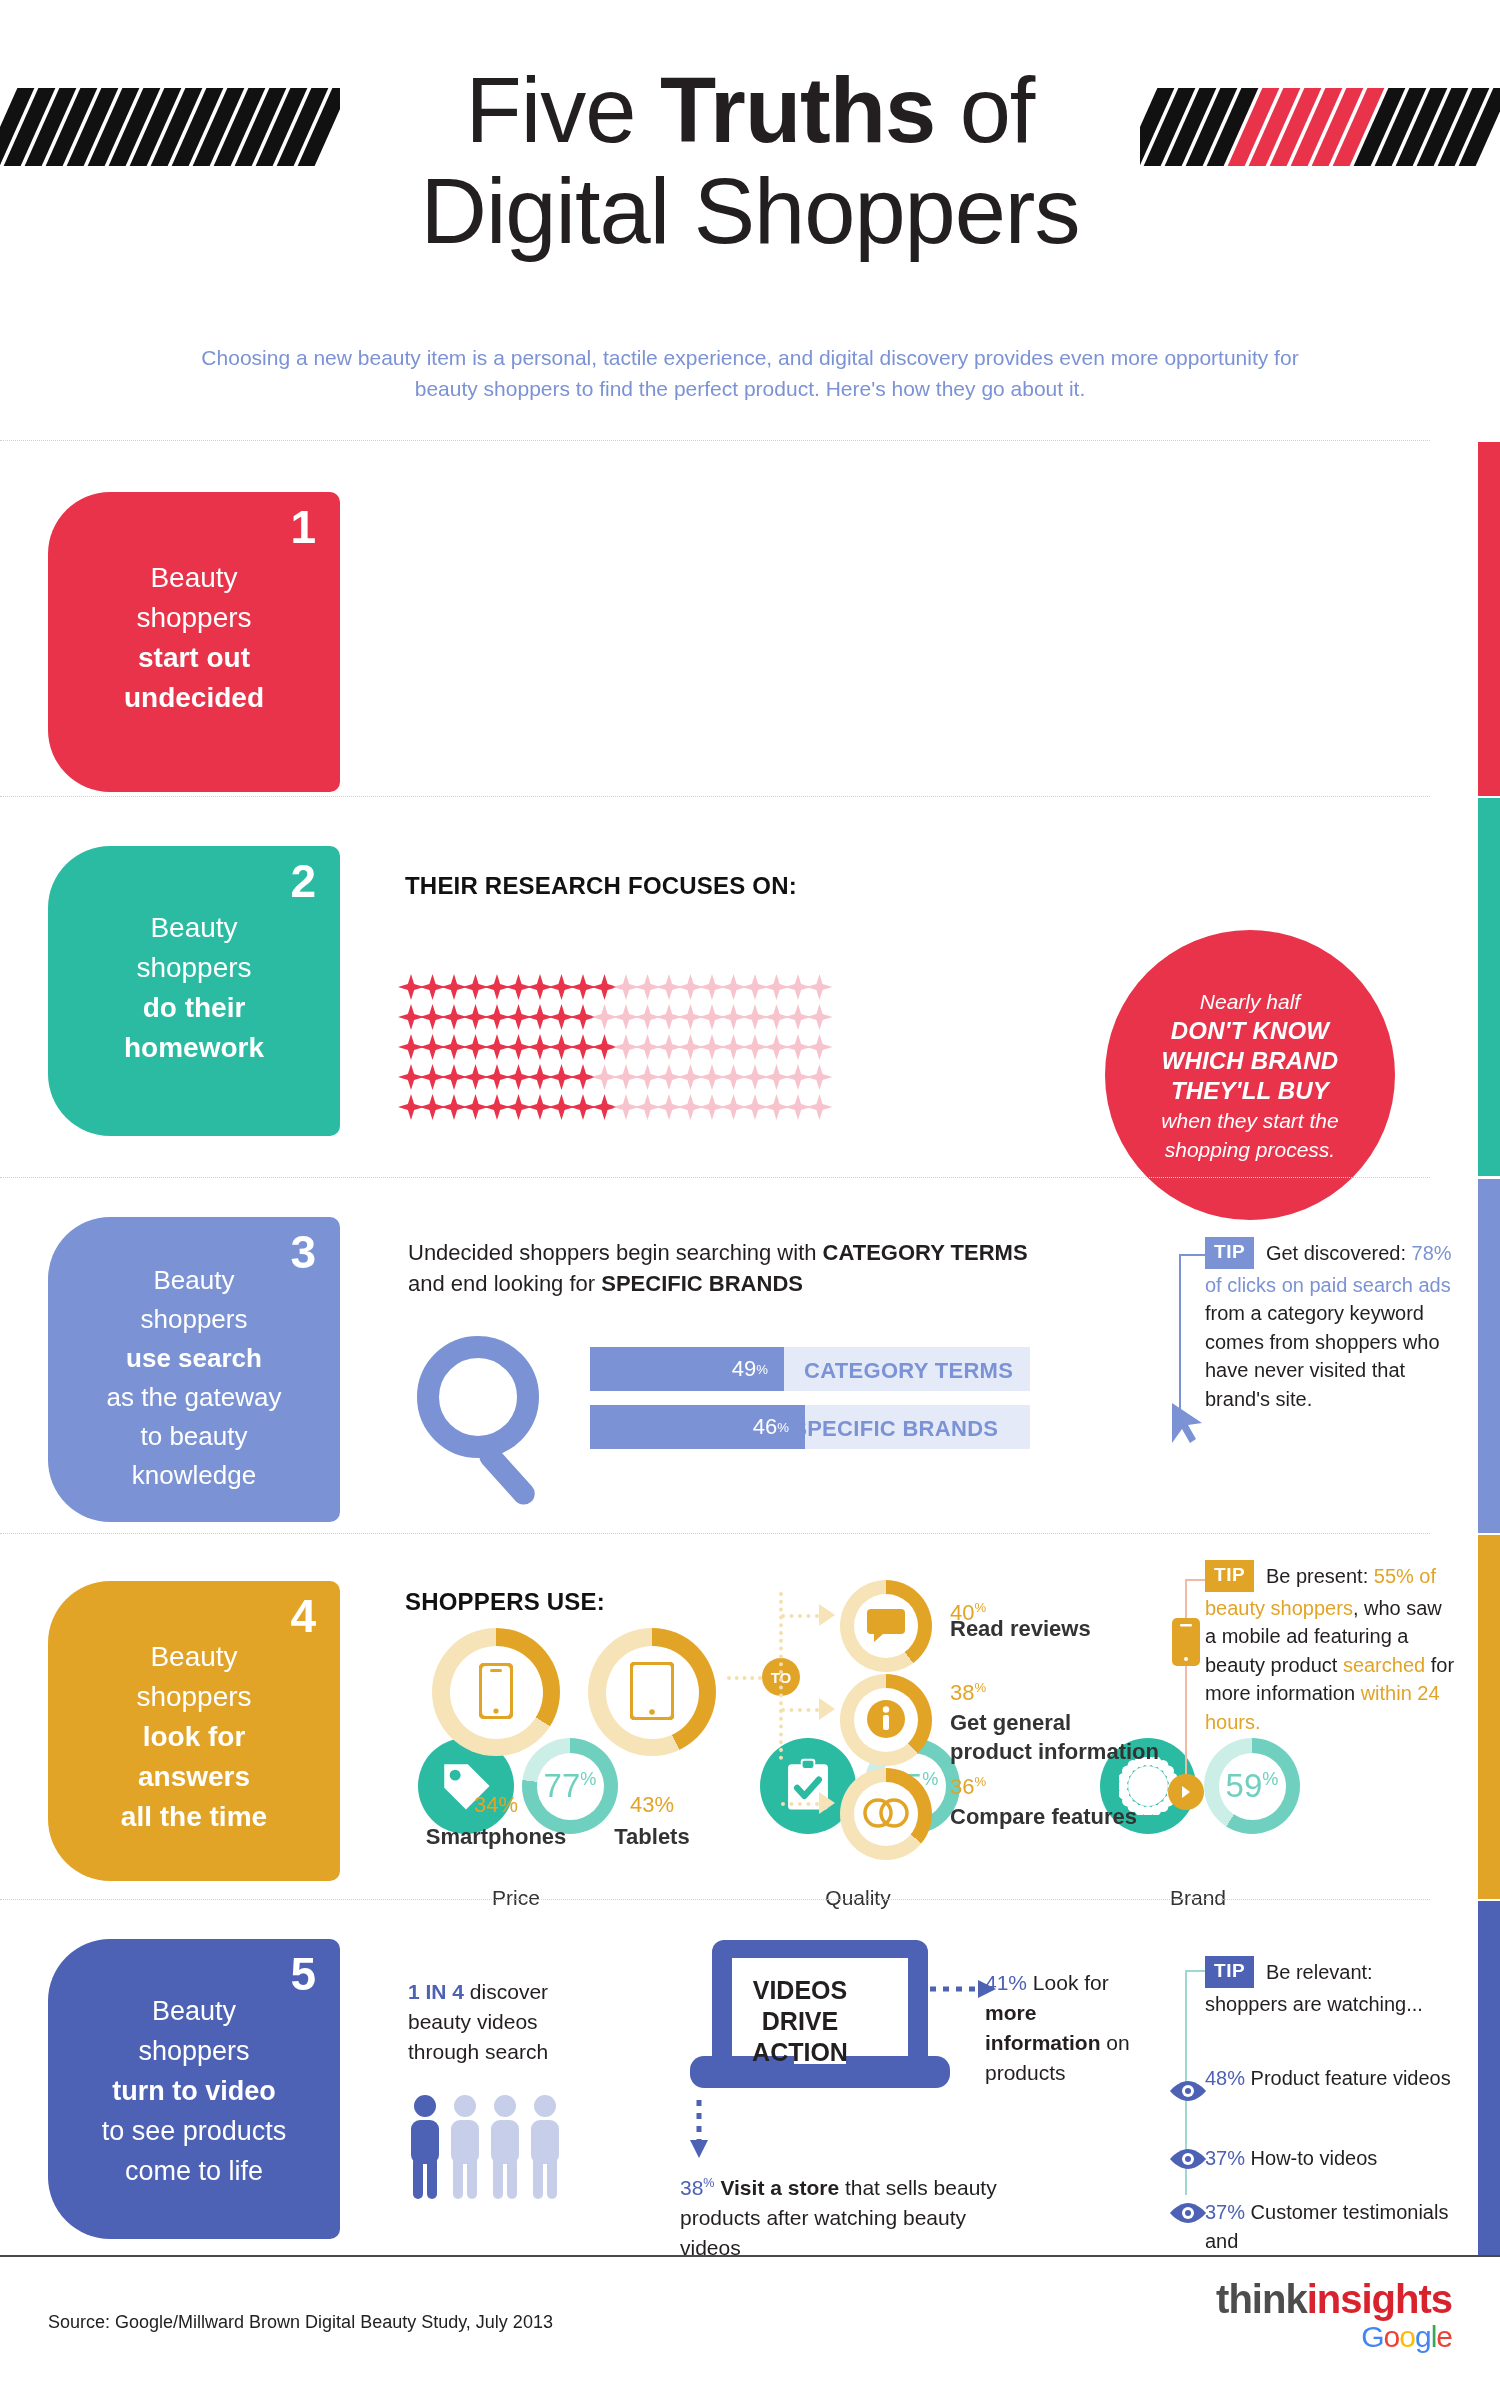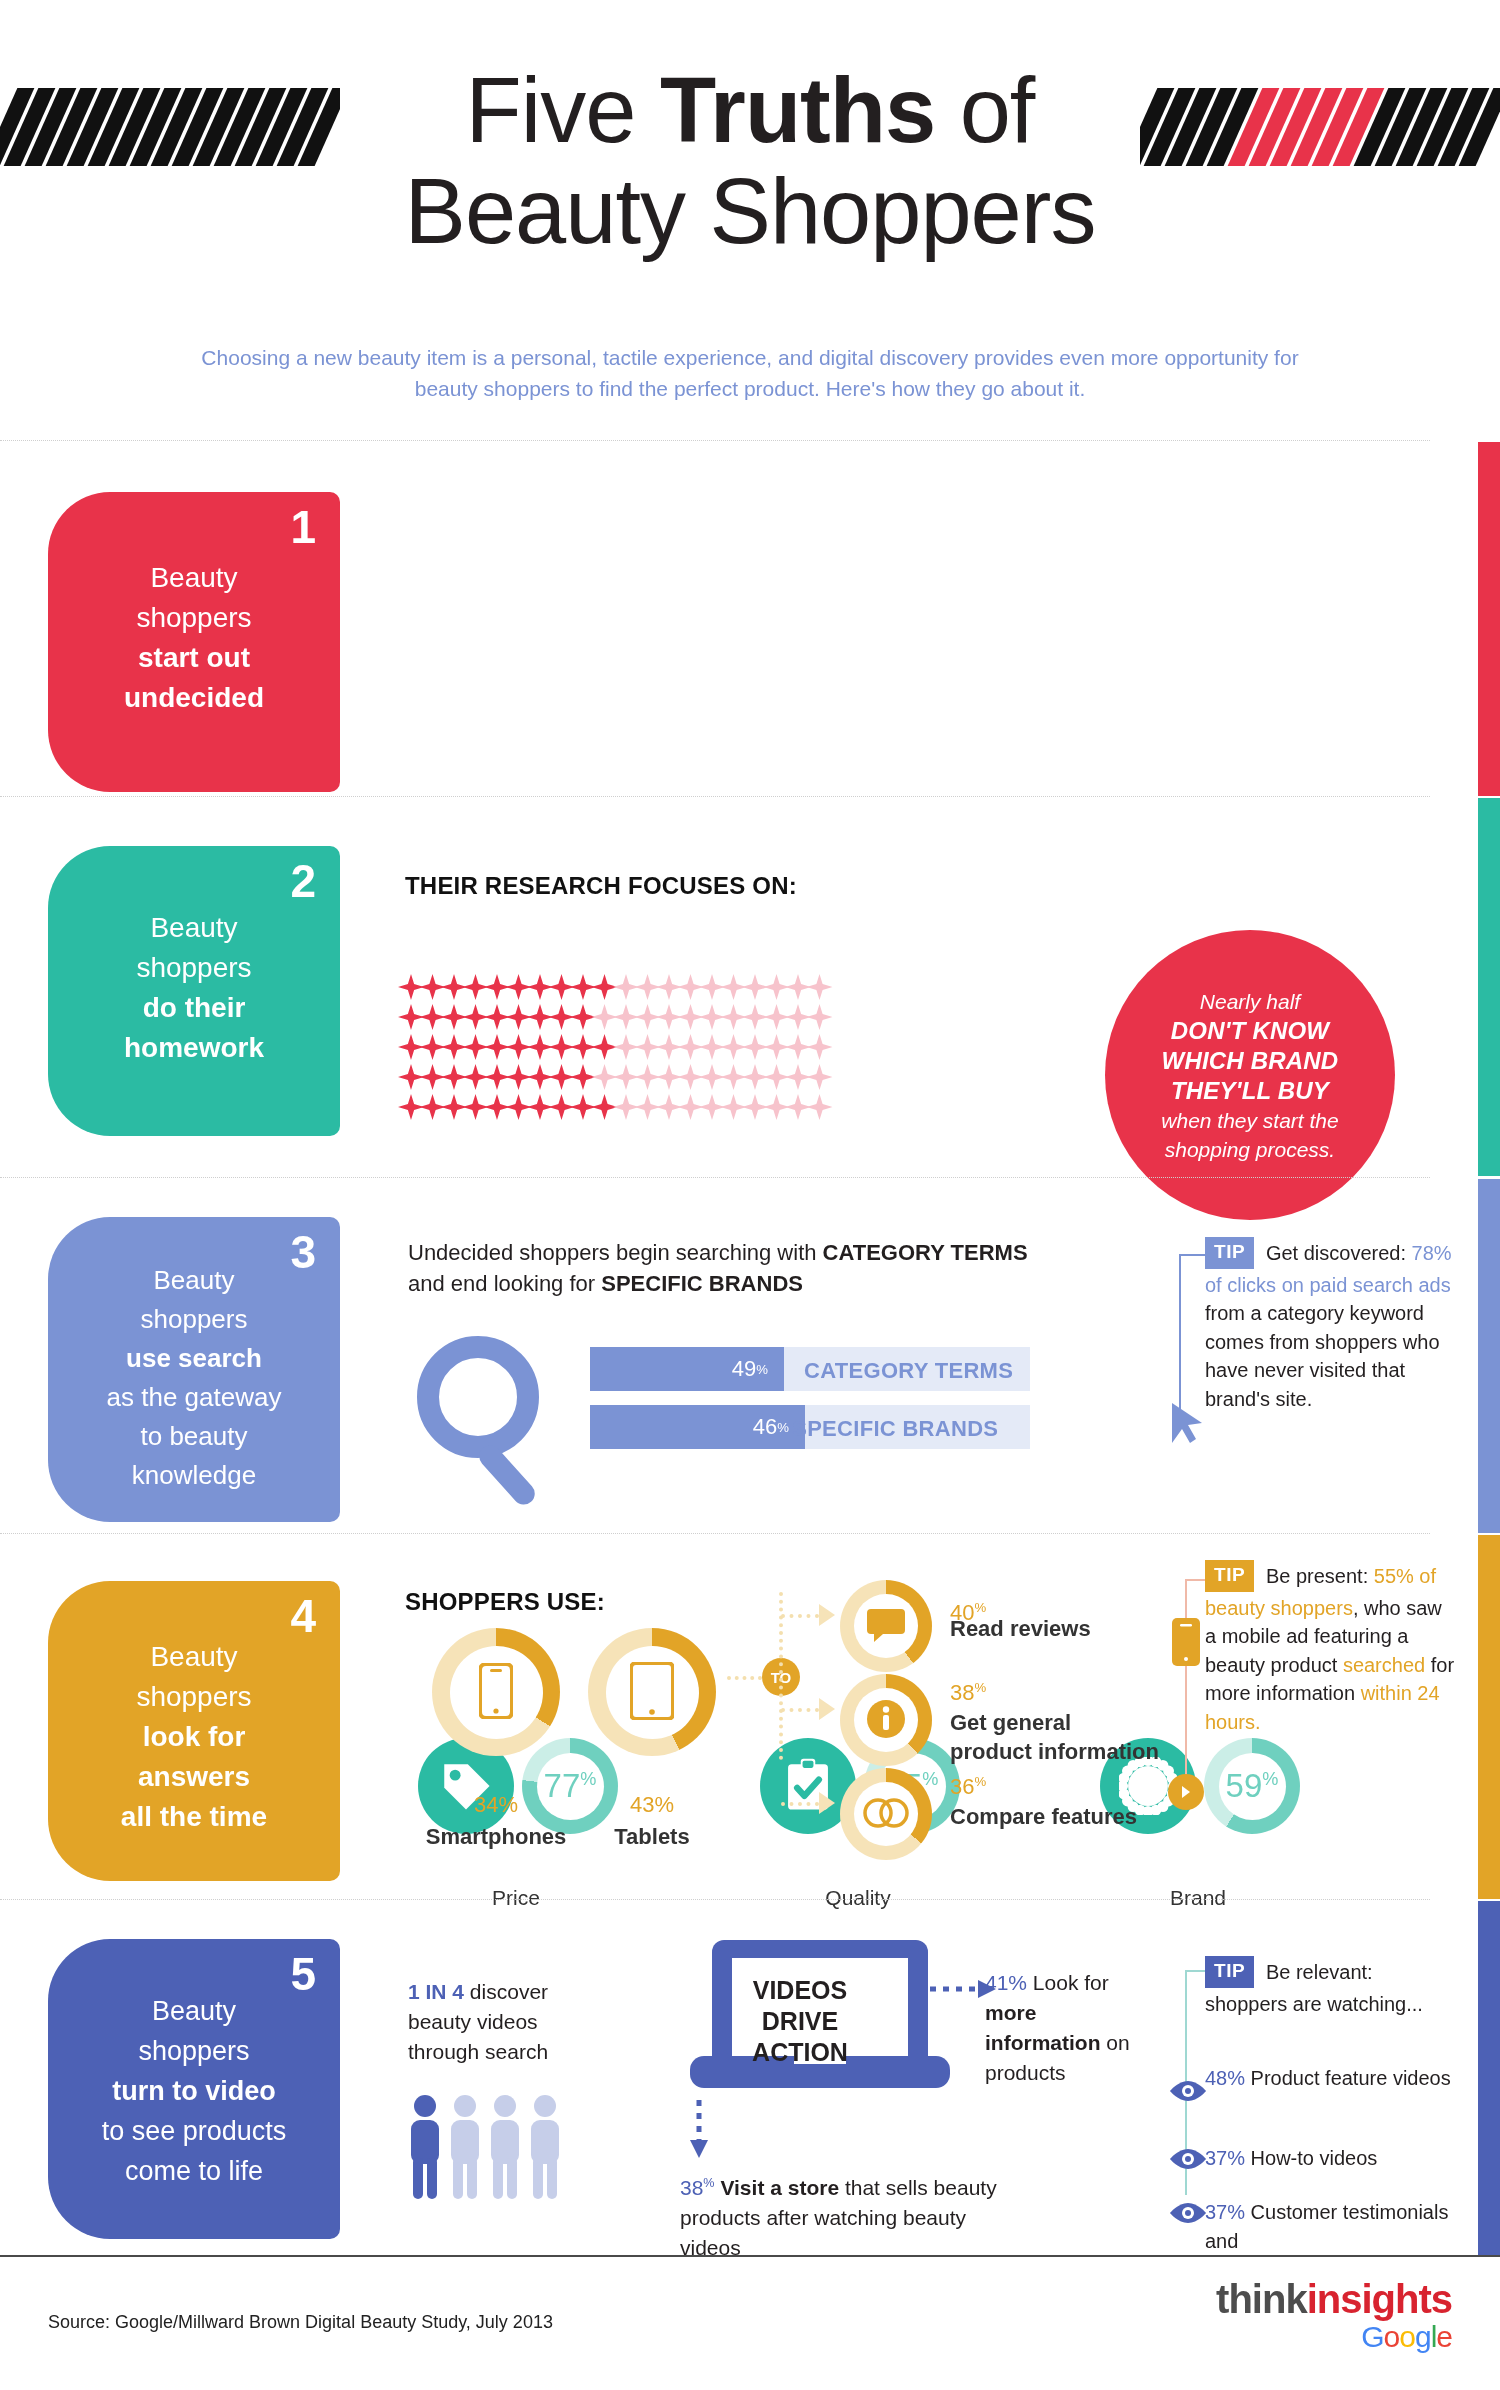--- a/index.html
+++ b/index.html
@@ -149,21 +149,21 @@
       <div class="stripe" style="left: 252px; background: rgb(17, 17, 17);"></div>
       <div class="stripe" style="left: 273px; background: rgb(17, 17, 17);"></div>
       <div class="stripe" style="left: 294px; background: rgb(17, 17, 17);"></div>
       <div class="stripe" style="left: 315px; background: rgb(17, 17, 17);"></div>
       <div class="stripe" style="left: 336px; background: rgb(17, 17, 17);"></div>
     </div>
   <div class="title-wrap">
     <div class="title-line1">
       <span>Five </span><span class="bold">Truths</span><span> of</span>
     </div>
-    <div class="title-line2">Beauty Shoppers</div>
+    <div class="title-line2">Digital Shoppers</div>
   </div>
 </div>
 <div id="subtitle">Choosing a new beauty item is a personal, tactile experience, and digital discovery provides even more opportunity for beauty shoppers to find the perfect product. Here's how they go about it.</div>
 
 <div id="sections-root">
     <div class="section" style="top:440px;height:356px;">
       <div class="divider" style="top:0px;"></div>
       <div class="edgebar" style="top:2px;height:354px;background:#e8334a;"></div>
       <div class="card" style="left:48px;top:52px;width:292px;height:300px;background:#e8334a;">
     <div class="num">1</div>

